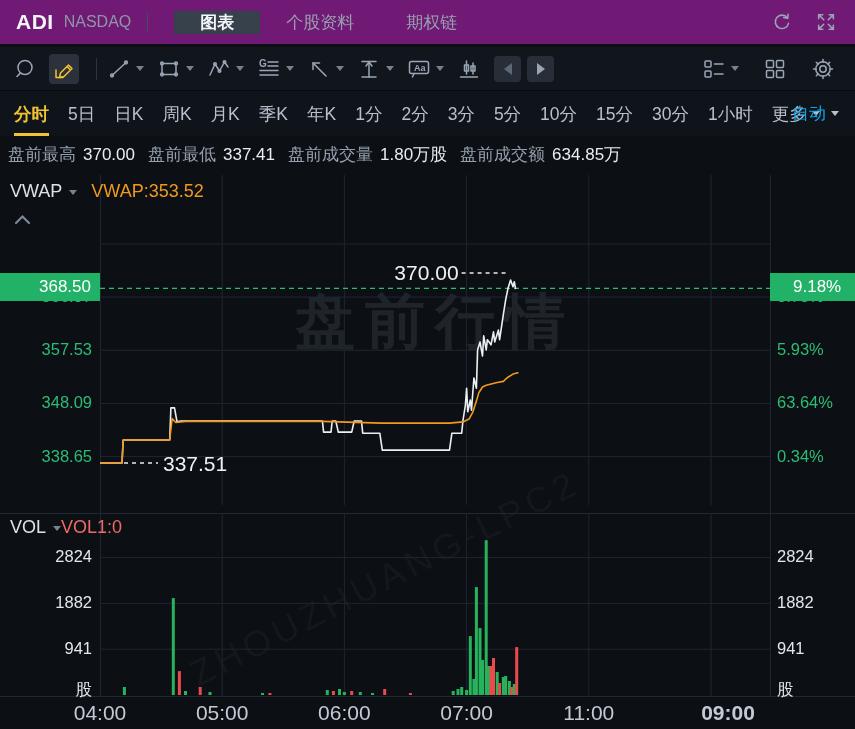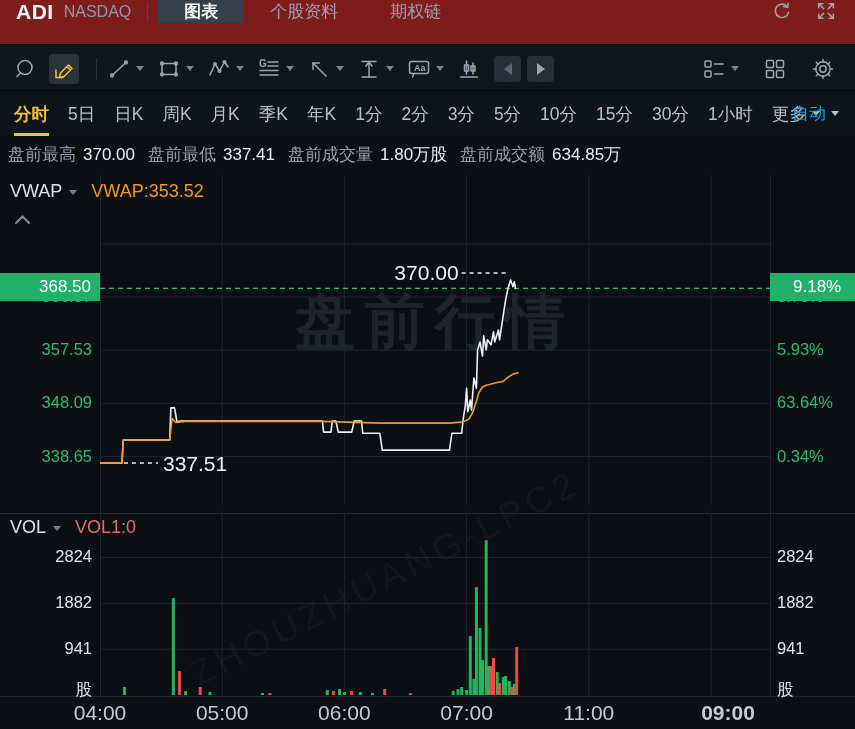--- a/index.html
+++ b/index.html
@@ -1,21 +1,21 @@
 <!DOCTYPE html>
 <html><head>
 <meta charset="utf-8">
 <style>
   * { margin:0; padding:0; box-sizing:border-box; }
   body { background:#05070a; font-family:"Liberation Sans", sans-serif; }
   .app { position:relative; width:855px; height:729px; background:#0c1015; overflow:hidden; }
 
   
-  .topbar { position:absolute; left:0; top:0; width:855px; height:44px; background:#7f1d1d;
-            display:flex; align-items:flex-start; }
+  .topbar { position:absolute; left:0; top:0; width:855px; height:44px; background:#701a75;
+            display:flex; align-items:center;gap:16px; }
   .symbol-wrap { display:flex; align-items:center; padding-left:16px; }
   .symbol { color:#f2f4f6; font-size:21px; font-weight:bold; letter-spacing:.5px; }
   .exchange { color:#8d97a5; font-size:16px; margin-left:10px; }
   .top-divider { width:1px; height:18px; background:#454f5b; margin:auto 0 auto 16px; }
   .tabs { display:flex; margin-left:10px; }
   .tab { display:flex; align-items:center; padding:0 26px; font-size:17px; color:#97a1ae; cursor:pointer; }
   .tab.active { background:#37414c; color:#f4f6f8; font-weight:bold; }
   .topbar-right { margin-left:auto; display:flex; align-items:center; gap:22px; padding-right:18px; }
   .tb-icon { width:22px; height:22px; stroke:#9aa5b3; fill:none; stroke-width:1.7; stroke-linecap:round; }
 
@@ -50,21 +50,21 @@
   .stats { position:absolute; left:8px; top:143px; display:flex; font-size:17px; white-space:nowrap; }
   .stat { margin-right:13px; }
   .stat .lab { color:#959fac;margin-top:20px; }
   .stat .val { color:#e9edf1; margin-left:7px; }
 
   
   .legend { position:absolute; display:flex; align-items:center; font-size:18px; z-index:5; cursor:pointer; }
   .legend .name { color:#dde2e8; }
   .legend .caret { margin:2px 0 0 7px; }
   .vwap-val { color:#f2991d; margin-left:14px; }
-  .vol-val { color:#ef6a64; margin-left:14px; }
+  .vol-val { color:#ef6a64; }
   .axis-label { position:absolute; font-size:16.5px; z-index:2; }
   .axis-label.green { color:#2dbb73; }
   .axis-label.white { color:#e2e7ec; }
   .axis-label.left { left:0; width:92px; text-align:right; }
   .axis-label.right { left:777px; }
   .hidden-lab { z-index:1; }
   .badge { position:absolute; top:273px; height:28px; background:#22b267; color:#fff; font-size:17px;
            display:flex; align-items:center; z-index:3; }
   .badge.l { left:0; width:100px; justify-content:flex-end; padding-right:9px; }
   .badge.r { left:770px; width:85px; padding-left:23px; }

